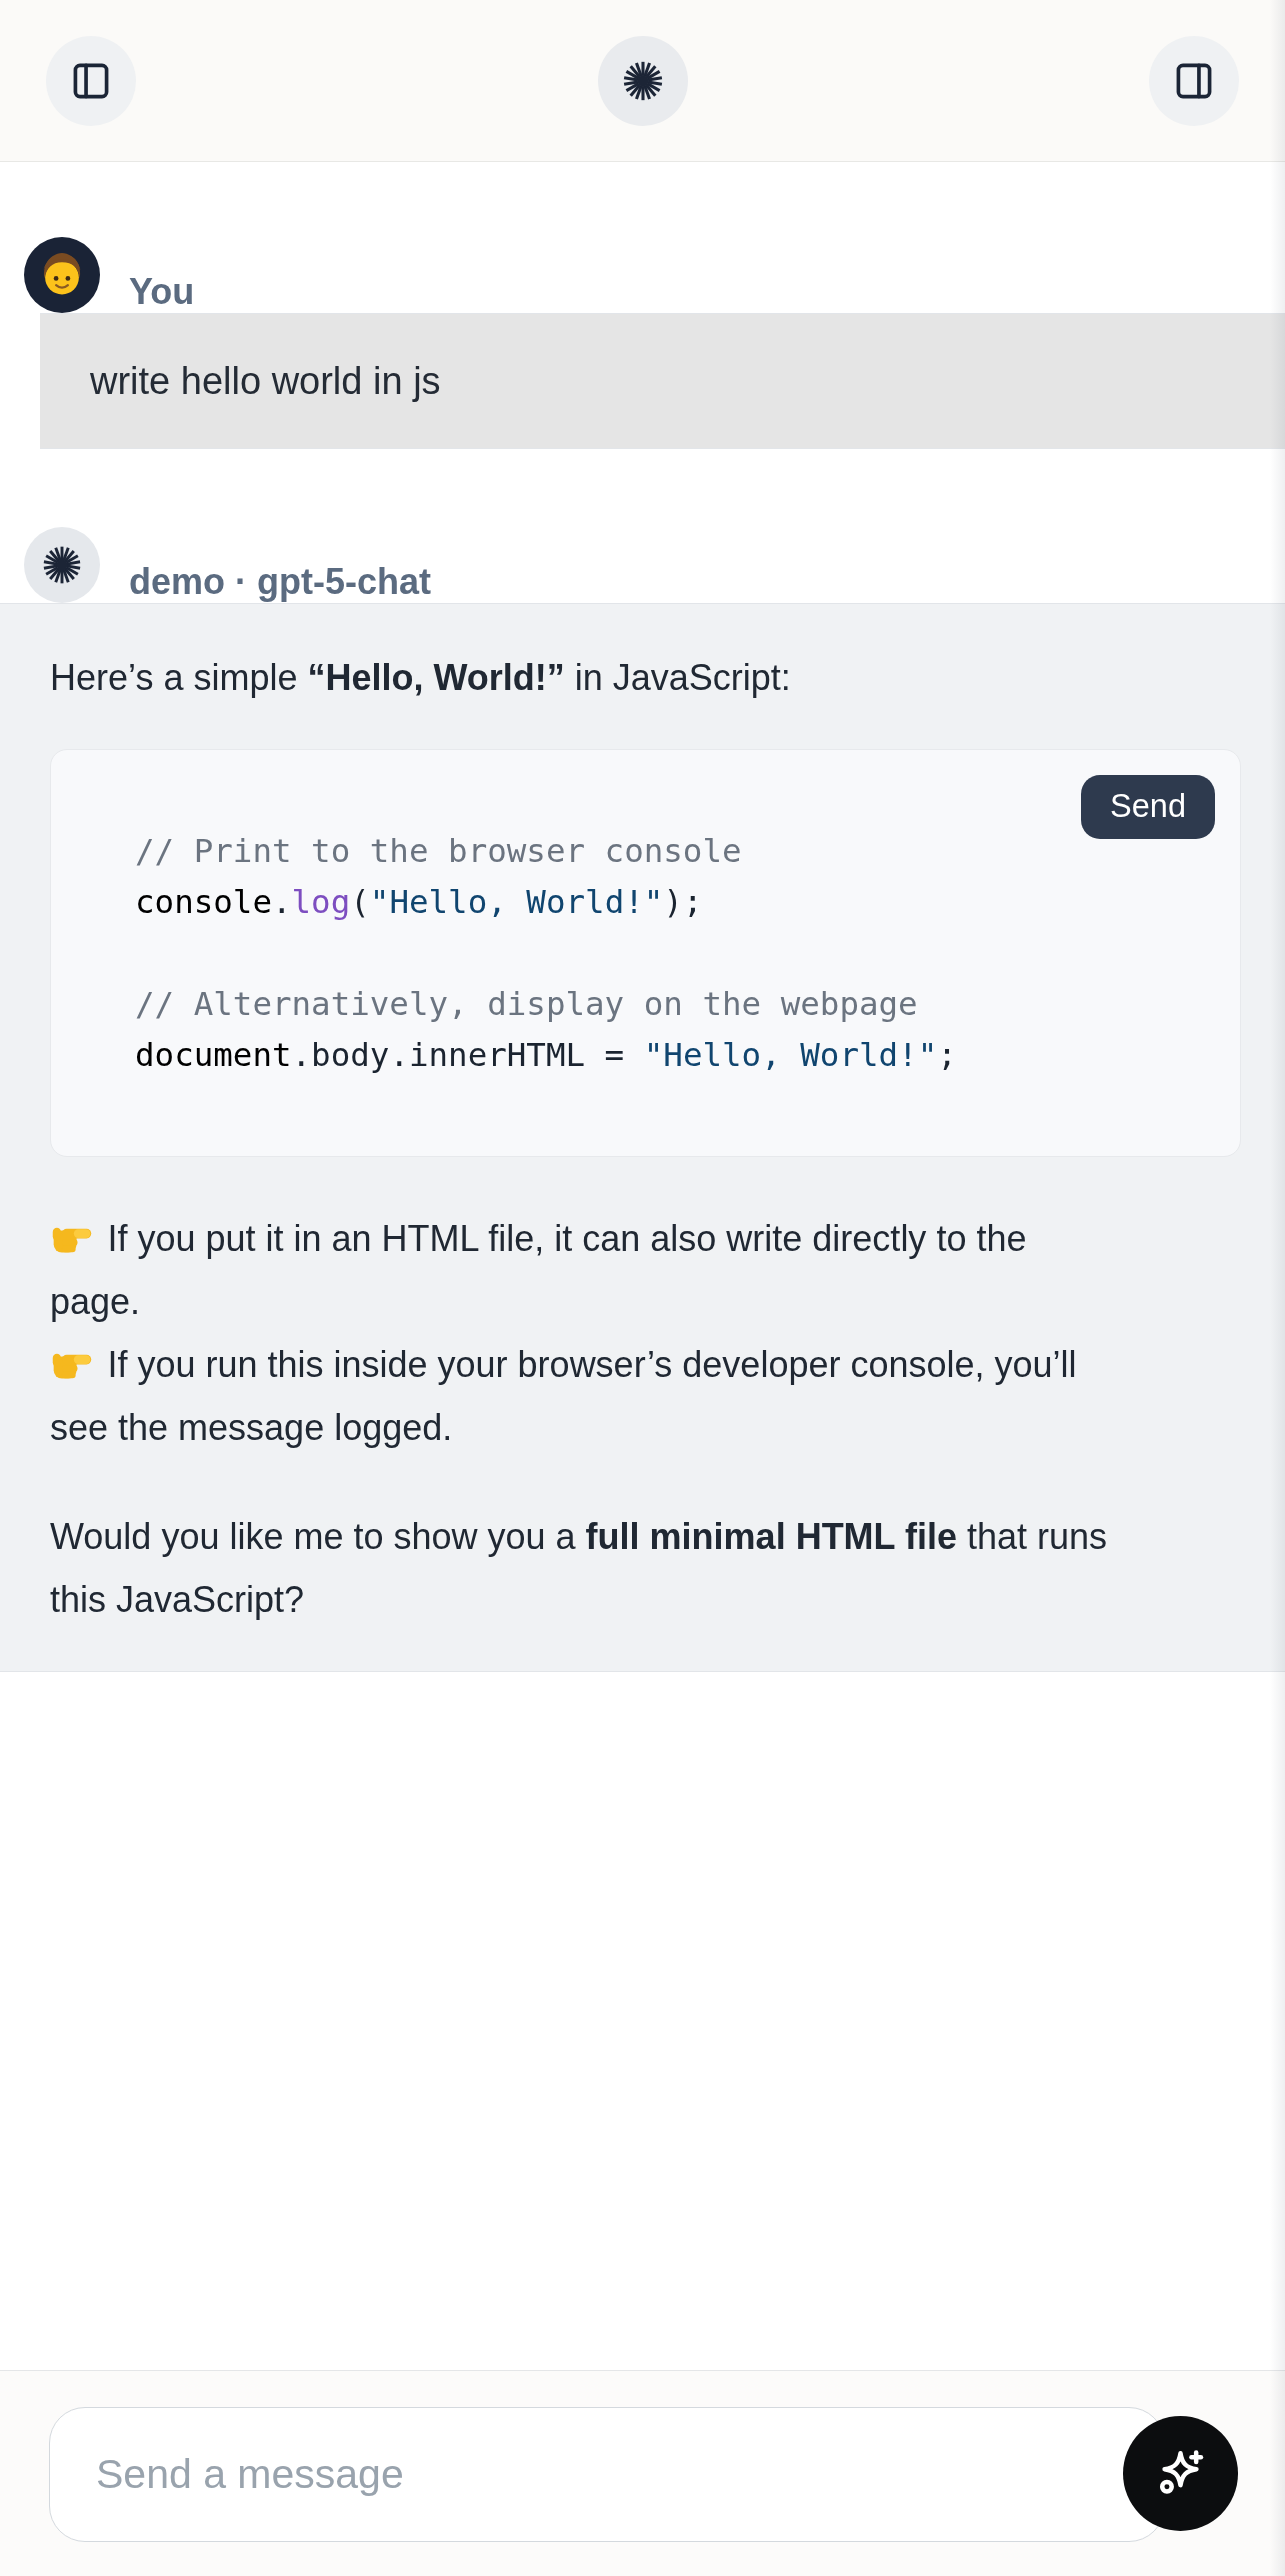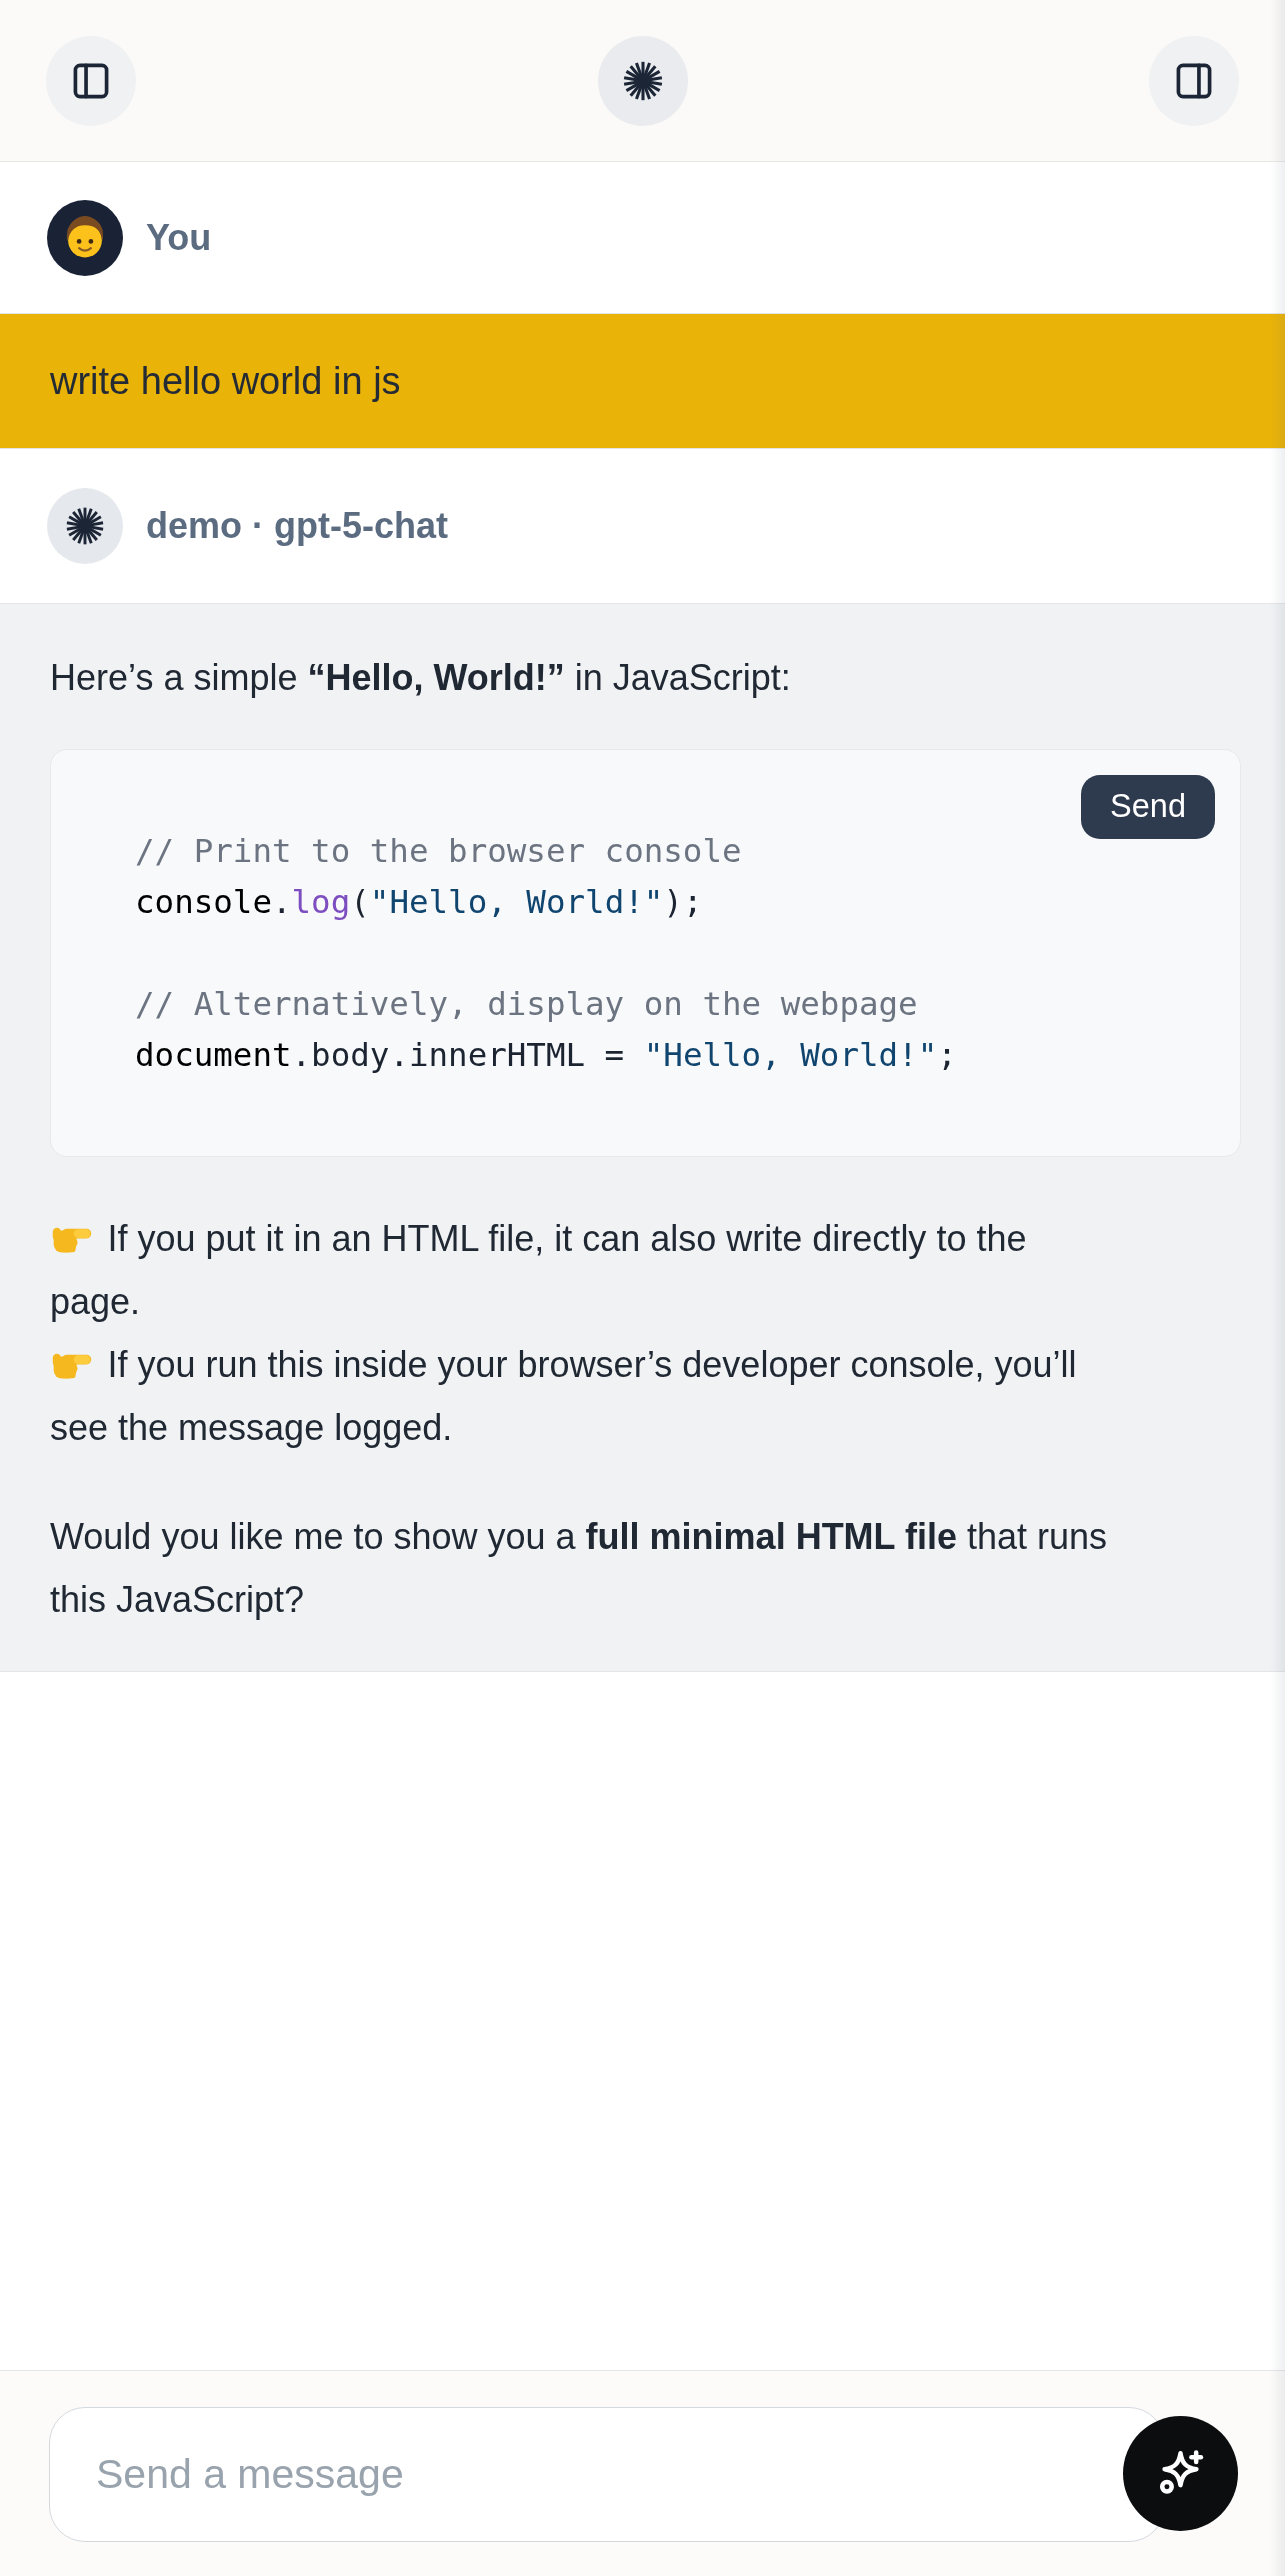--- a/index.html
+++ b/index.html
@@ -33,46 +33,47 @@
     display:flex; align-items:center; justify-content:center;
     cursor:pointer;
   }
   .round-btn.center { background:#e9ebee; }
   .icon-stroke { stroke:#1b2536; stroke-width:2; fill:none; stroke-linecap:round; stroke-linejoin:round; }
 
   
   .chat { flex:1 1 auto; display:flex; flex-direction:column; background:#ffffff; overflow:hidden; }
 
   .sender-row {
-    display:flex; align-items:center; gap:23px;
-    padding-left:47px;
+    display:flex; align-items:flex-end; gap:29px;
+    padding-left:24px;
     height:151px;
     flex:0 0 auto;
   }
   .sender-row.assistant { height:154px; }
   .avatar {
     width:76px; height:76px; border-radius:50%;
     display:flex; align-items:center; justify-content:center;
     flex:0 0 auto;
   }
   .avatar.user { background:#1a2336; }
   .avatar.bot  { background:#e5e8ec; }
   .sender-label { font-size:36px; font-weight:bold; color:#5b6b80; }
 
   .band {
     border-top:1.9px solid #e2e5e9;
     border-bottom:1.9px solid #e2e5e9;
     flex:0 0 auto;
   }
   .band.user {
-    background:#eab308;
+    background:#e5e5e5;
     padding:44px 50px;
     font-size:38px;
     line-height:46px;
     color:#242b35;
+    margin-left:40px;
   }
   .band.assistant {
     background:#f0f2f4;
     padding:42px 44px 40px 50px;
     font-size:36px;
     line-height:63px;
     color:#202833;
   }
   .band.assistant b { font-weight:bold; }
 

